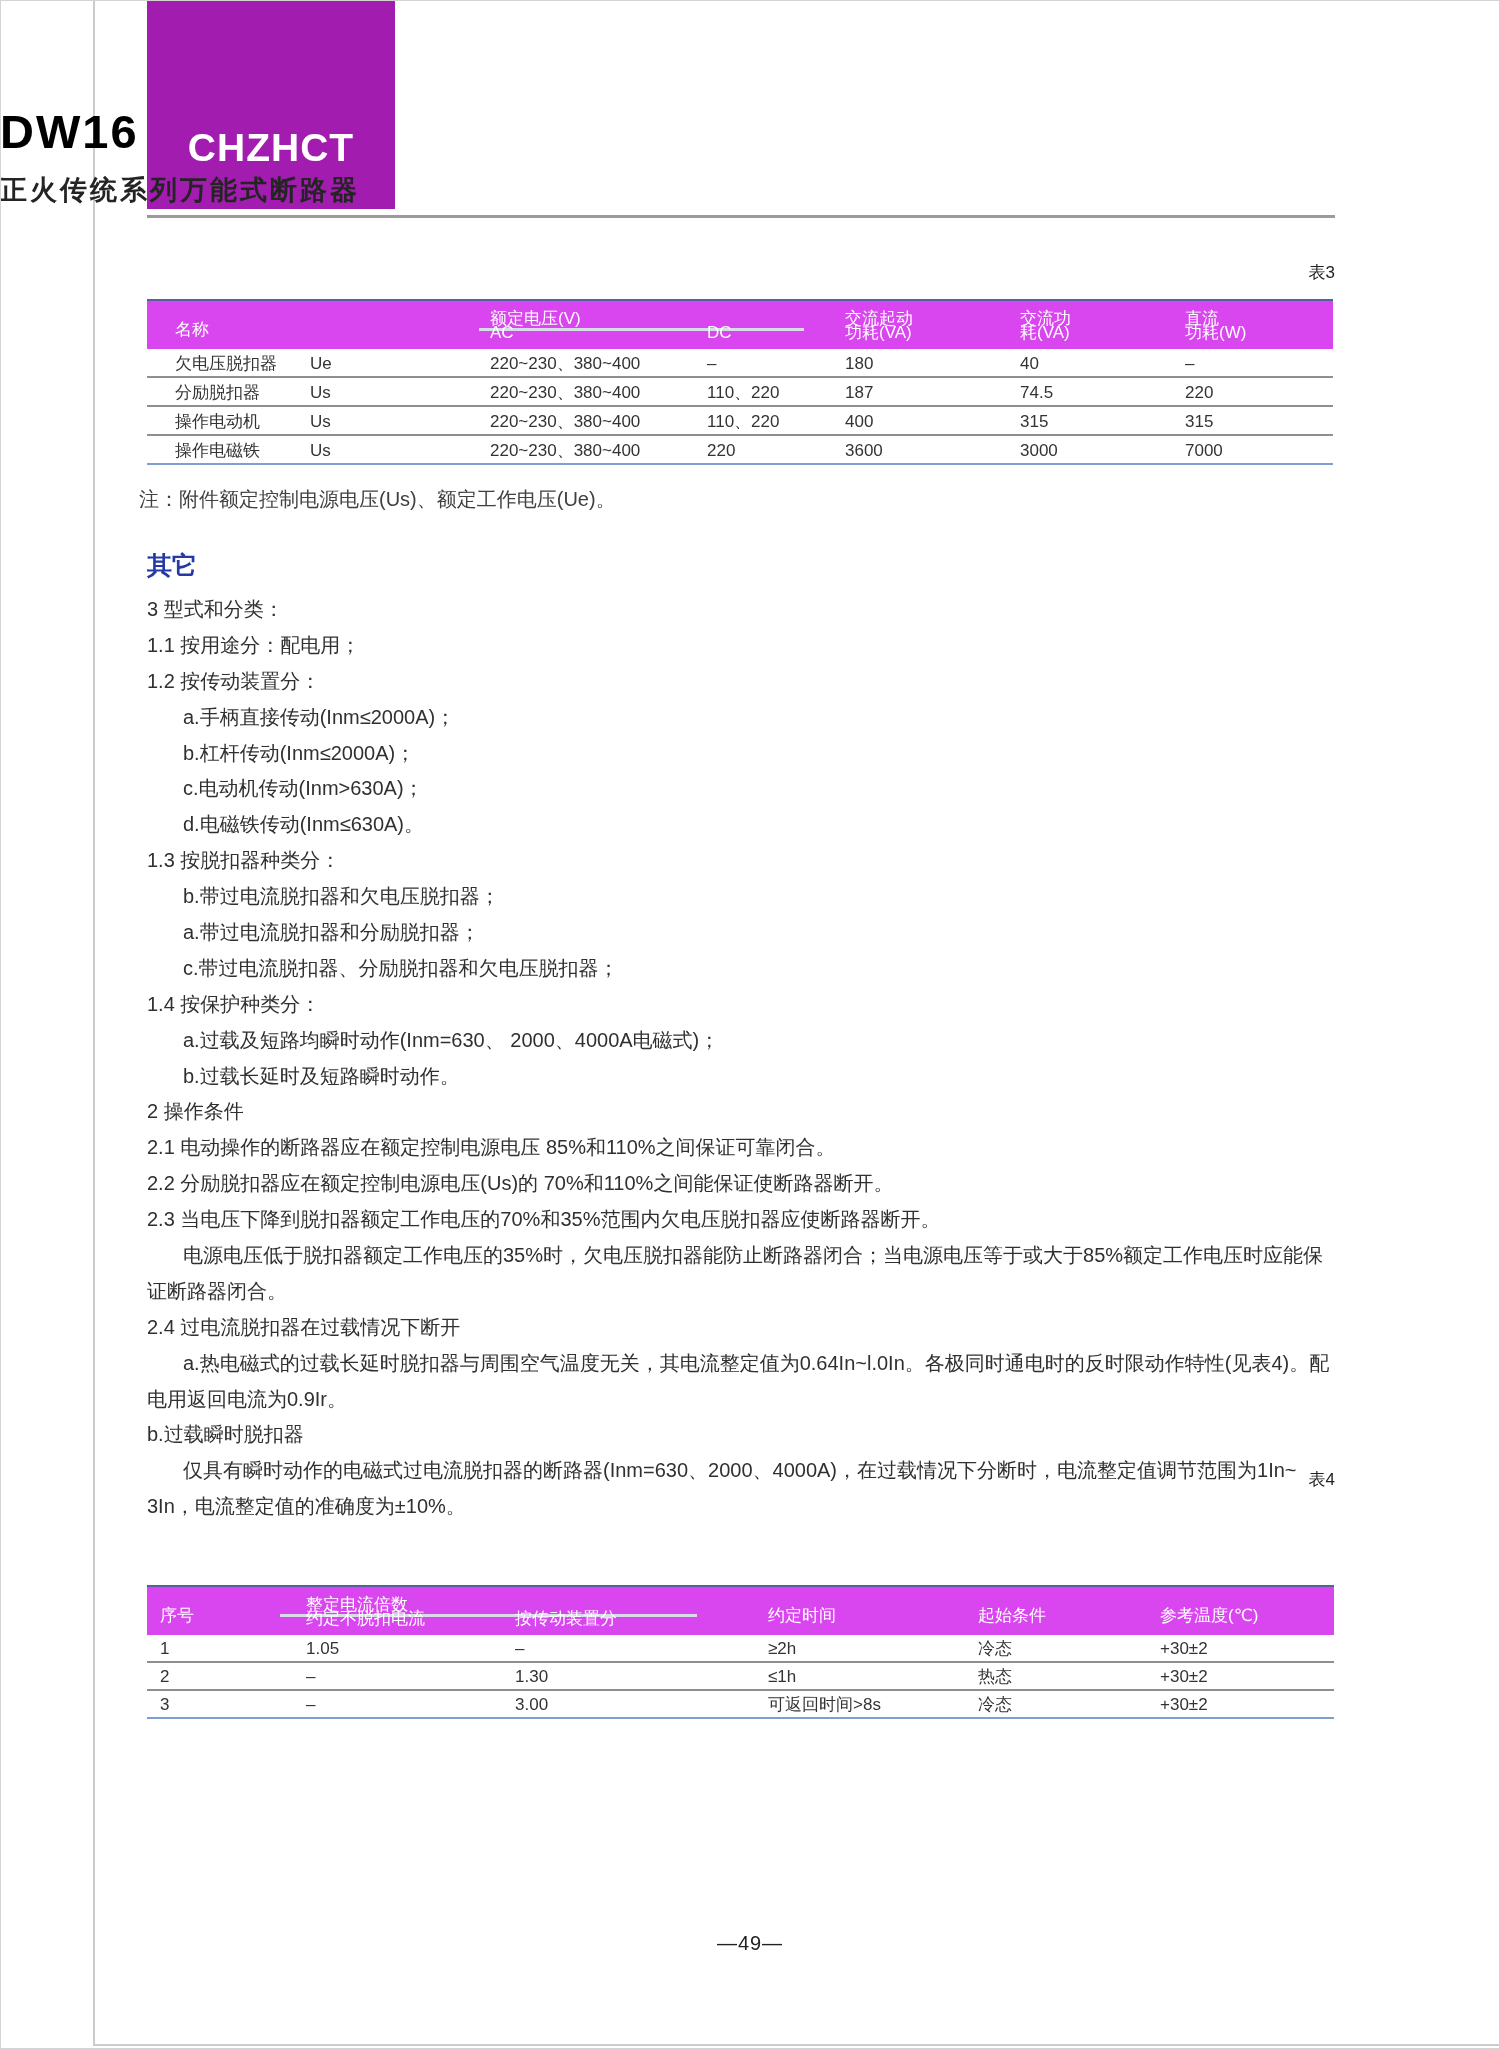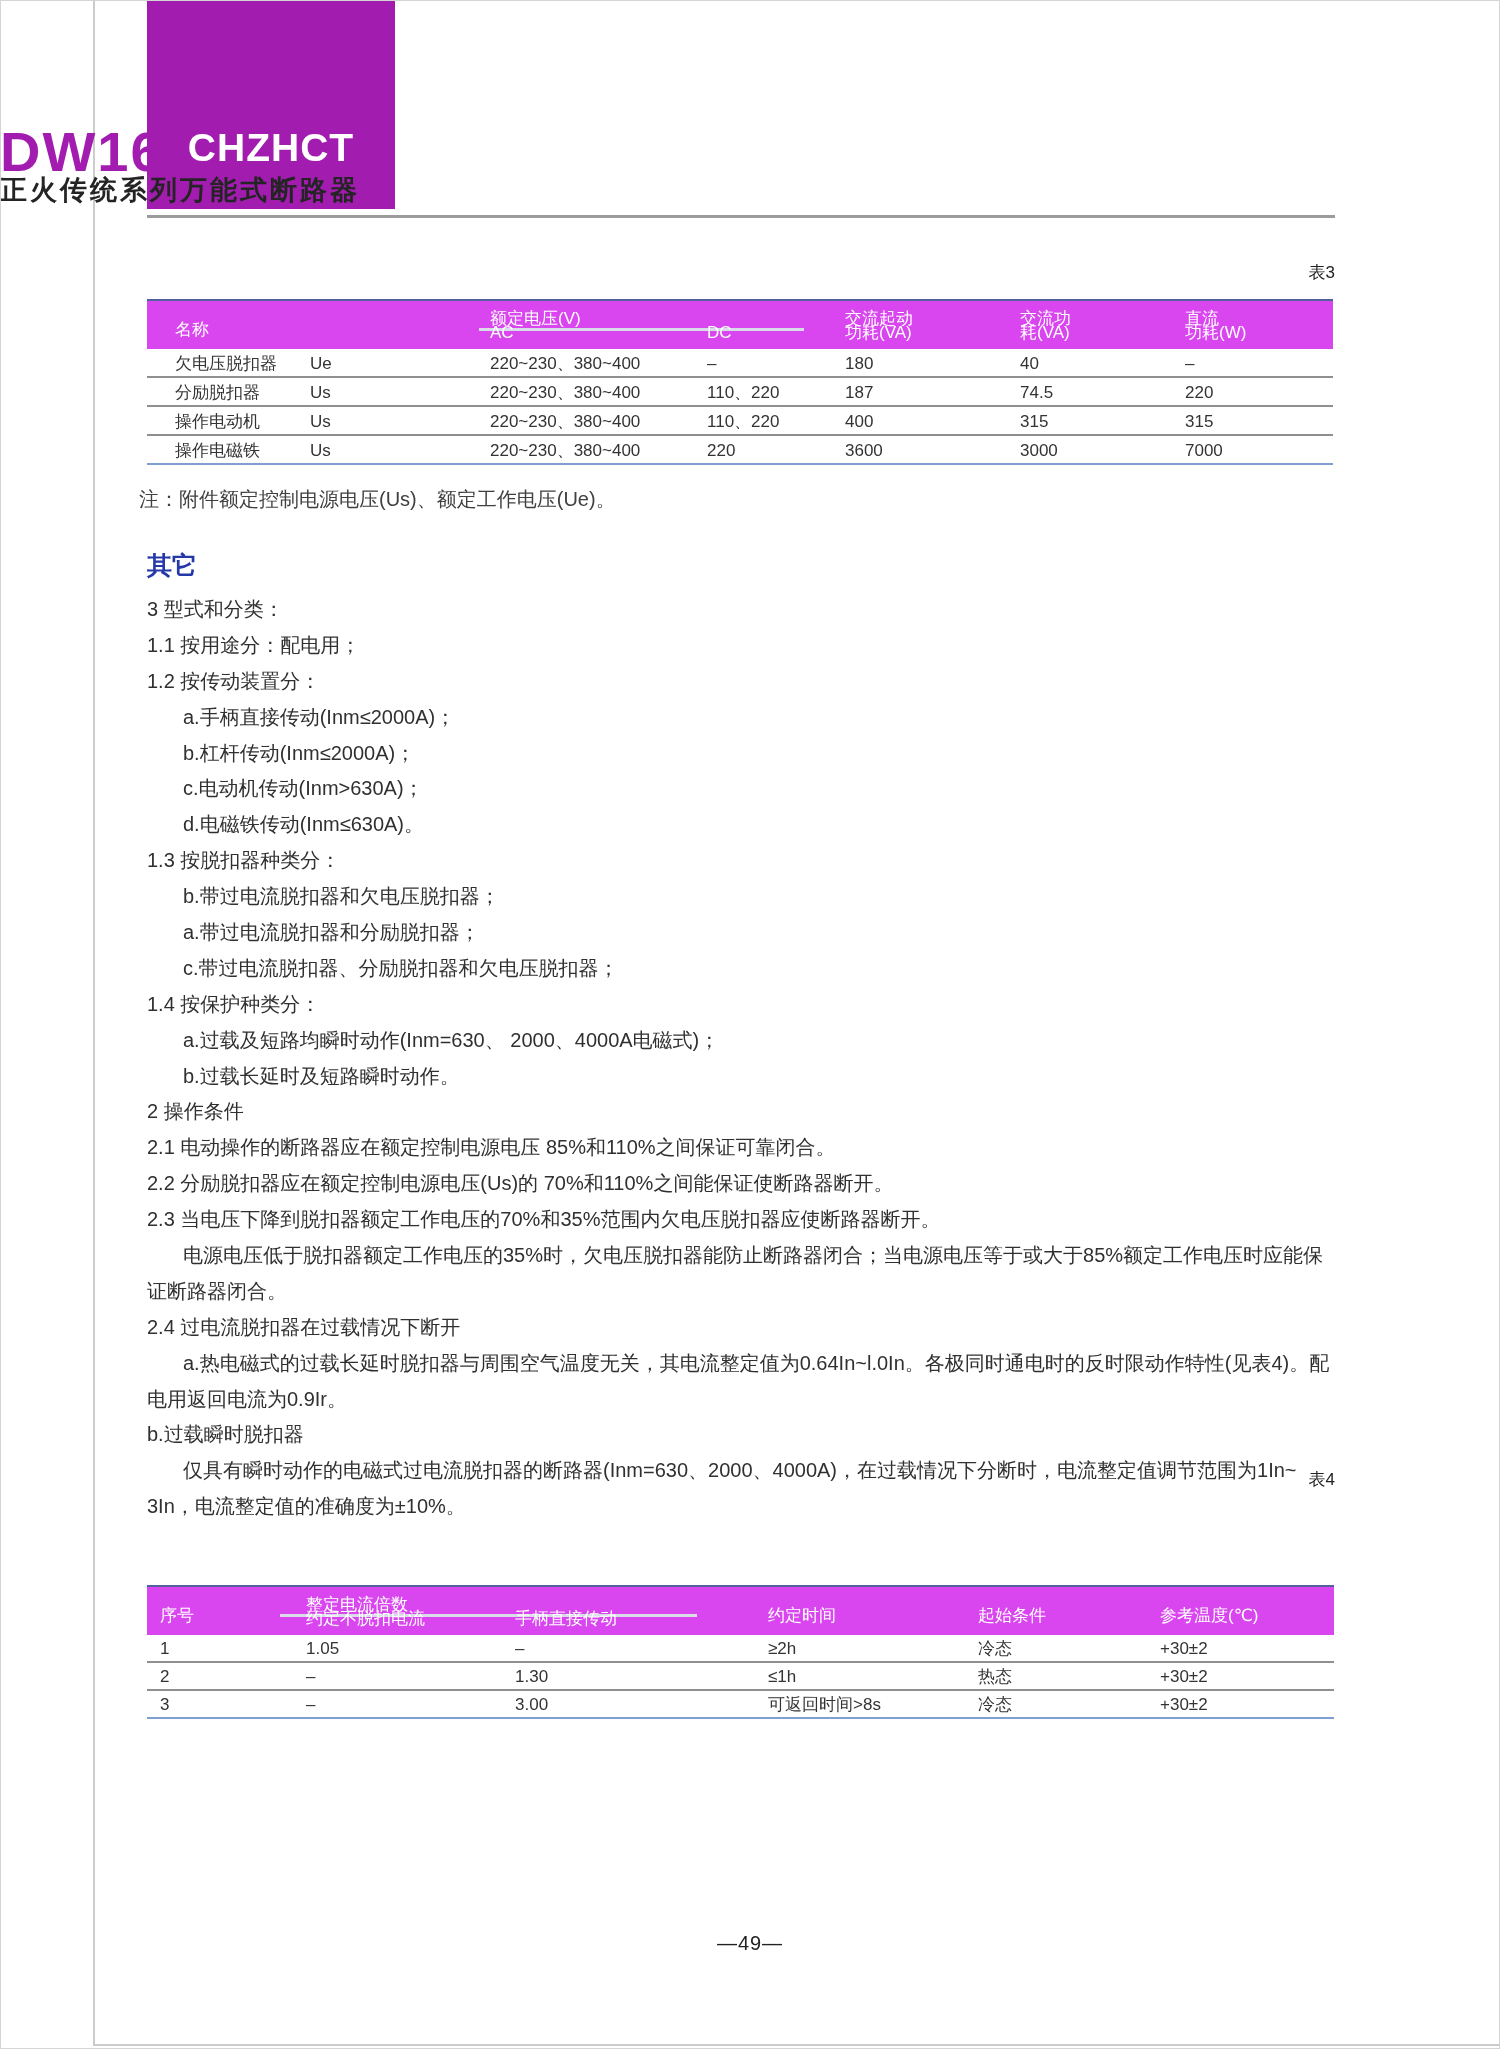--- a/index.html
+++ b/index.html
@@ -8,21 +8,21 @@
     font-family:"Liberation Sans","DejaVu Sans",sans-serif;color:#303030;
   }
   .frame{position:absolute;left:0;top:0;width:1498px;height:2047px;border:1px solid #d4d4d4;pointer-events:none;}
   .pageEdgeLeft{position:absolute;left:93px;top:0;width:2px;height:2045px;background:#cccccc;}
   .pageEdgeBottom{position:absolute;left:93px;top:2044px;width:1406px;height:2px;background:#cccccc;}
 
   
   .logoBox{position:absolute;left:147px;top:0;width:248px;height:209px;background:#a21caf;
     display:flex;align-items:flex-end;justify-content:center;}
   .logoText{color:#ffffff;font-weight:700;font-size:39px;letter-spacing:1px;line-height:1;margin-bottom:42px;}
-  .brandTitle{position:absolute;right:0;top:124px;font-size:56px;font-weight:700;color:#a21caf;letter-spacing:2px;line-height:1;width:100%;}
+  .brandTitle{position:absolute;right:0;top:108px;font-size:47px;font-weight:700;color:#000000;letter-spacing:2px;line-height:1;width:100%;}
   .brandSubtitle{position:absolute;right:0;top:177px;font-size:27px;font-weight:700;color:#242424;letter-spacing:3px;line-height:1;width:100%;}
   .headerRule{position:absolute;left:147px;top:215px;width:1188px;height:3px;background:#9b9b9b;}
 
   
   .tblLabel{position:absolute;left:147px;width:1188px;text-align:right;font-size:17px;color:#222222;line-height:1;}
   .tbl{position:absolute;left:147px;width:1186px;}
   .tblHead{position:relative;height:50px;background:#d946ef;border-top:2px solid #55619e;box-sizing:border-box;color:#ffffff;font-size:17px;}
   .tblHead span{position:absolute;line-height:1;white-space:nowrap;}
   .hMid{top:20px;}
   .hTop{top:9px;}
@@ -147,21 +147,21 @@
     <div class="bl">3In，电流整定值的准确度为±10%。</div>
   </div>
 
   <div class="tblLabel" style="top:1471px;">表4</div>
   <div class="tbl" style="top:1585px;width:1187px;">
     <div class="tblHead">
       <span class="hMid c4-no">序号</span>
       <span class="hTop c4-ntrip">整定电流倍数</span>
       <span class="subRule" style="left:133px;top:27px;width:417px;"></span>
       <span class="hBot c4-ntrip">约定不脱扣电流</span>
-      <span class="hBot c4-trip">手柄直接传动</span>
+      <span class="hBot c4-trip">按传动装置分</span>
       <span class="hMid c4-time">约定时间</span>
       <span class="hMid c4-cond">起始条件</span>
       <span class="hMid c4-temp">参考温度(℃)</span>
     </div>
     <div class="row row4">
       <span class="c4-no">1</span>
       <span class="c4-ntrip">1.05</span>
       <span class="c4-trip">–</span>
       <span class="c4-time">≥2h</span>
       <span class="c4-cond">冷态</span>

